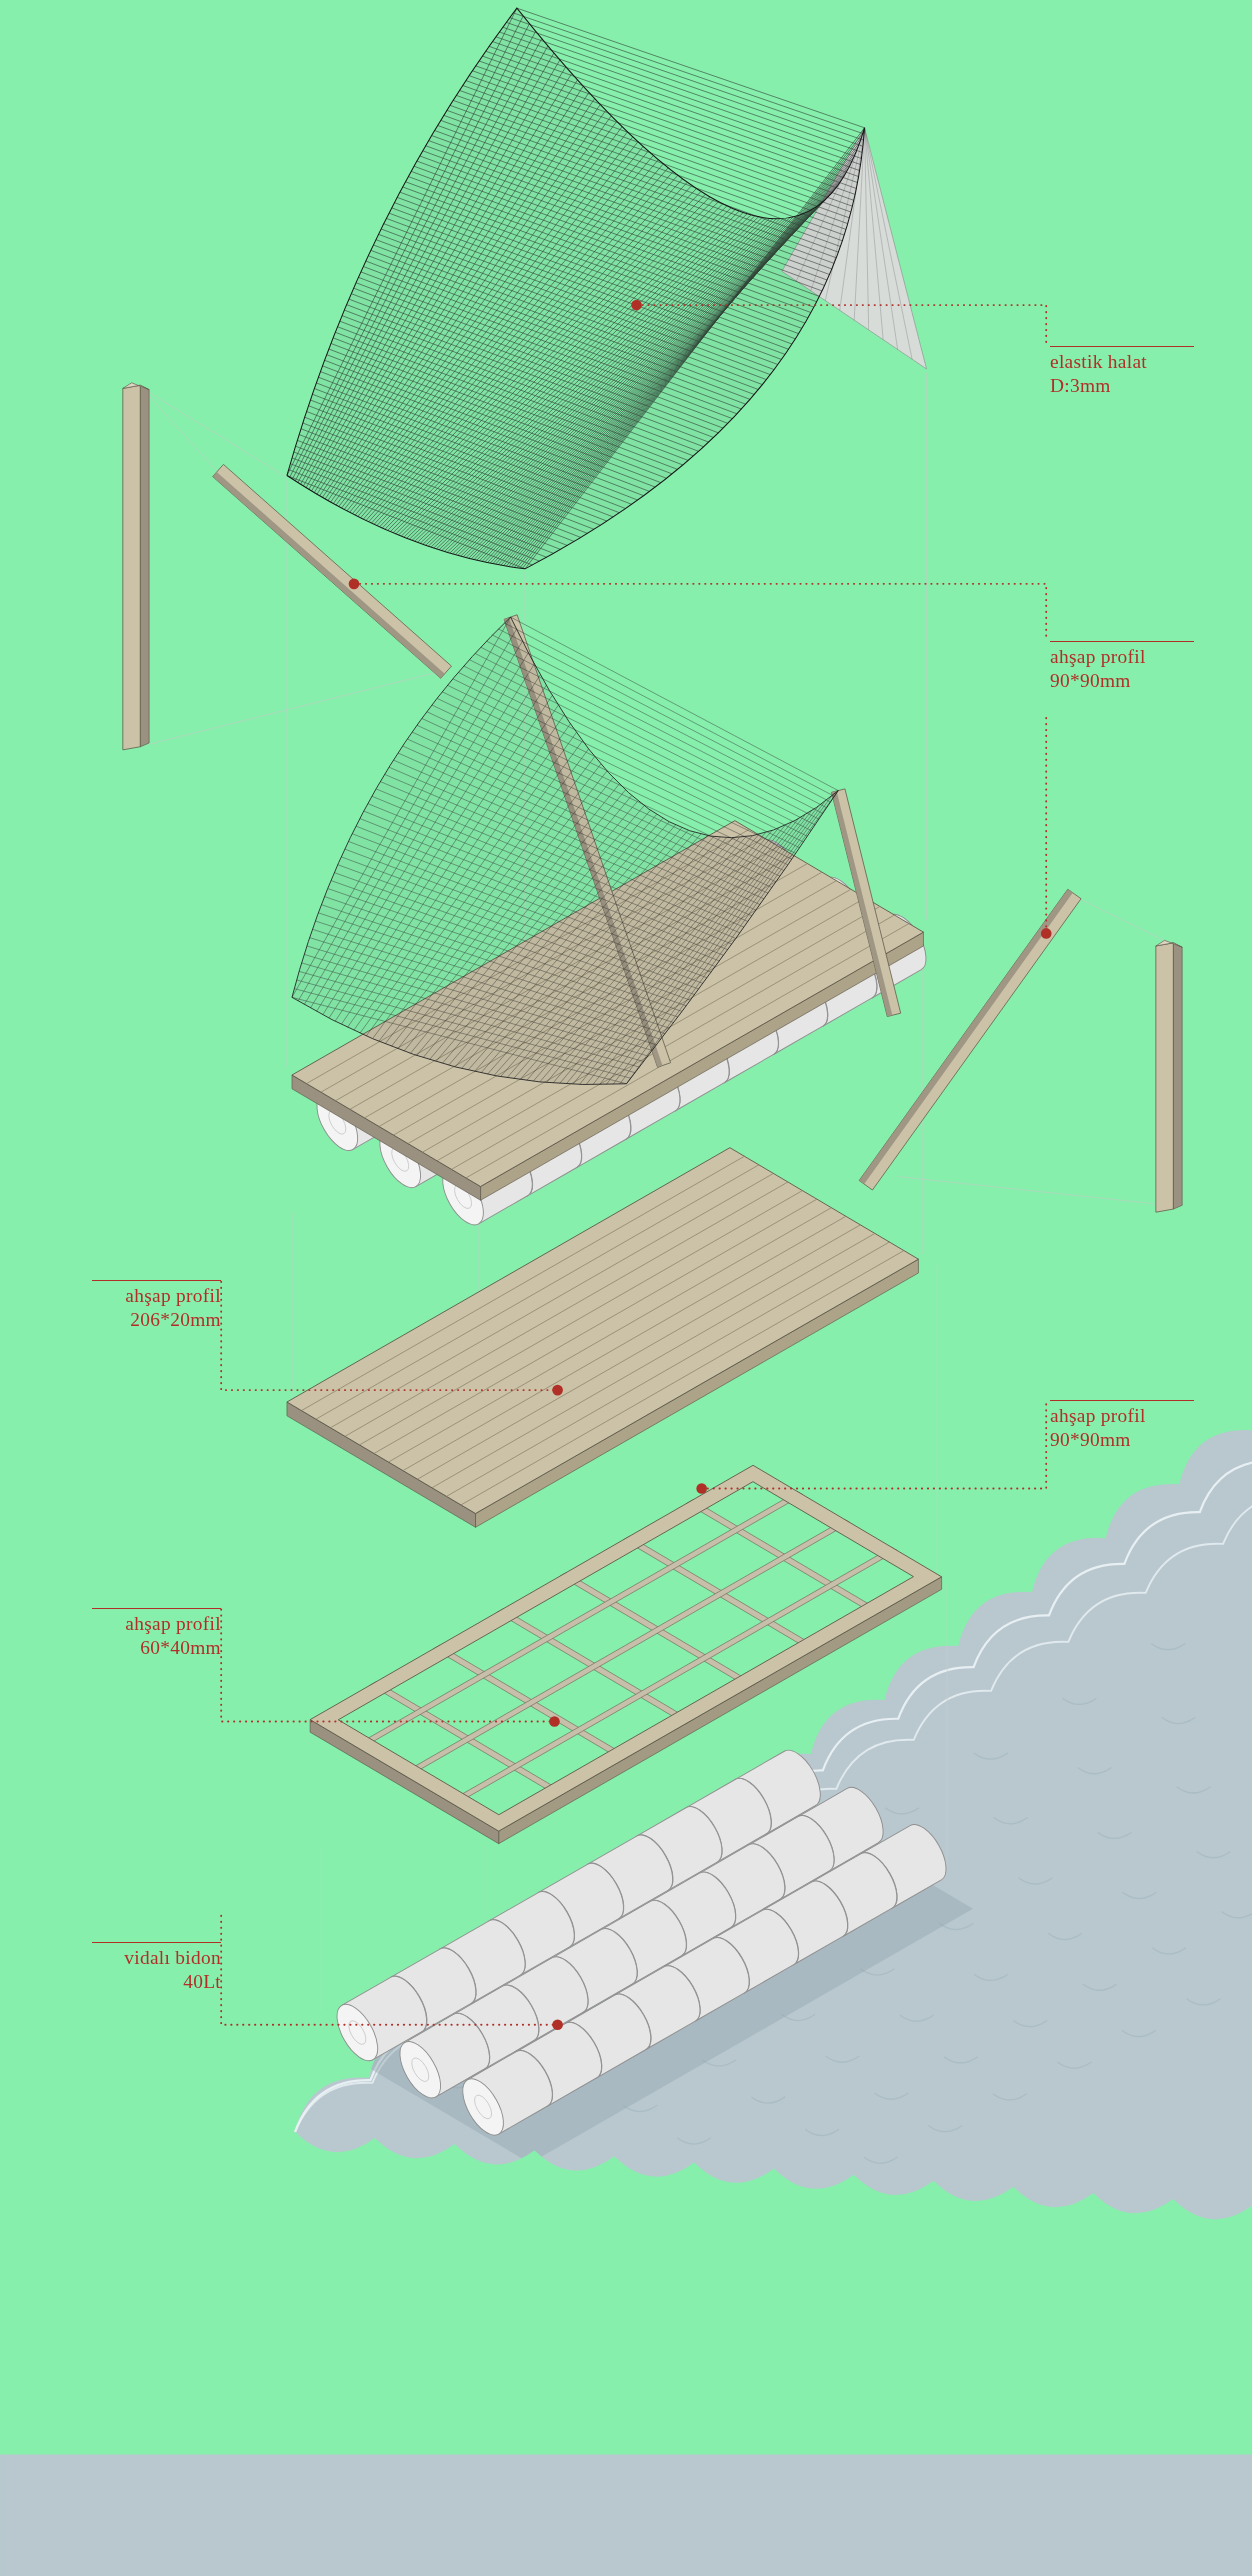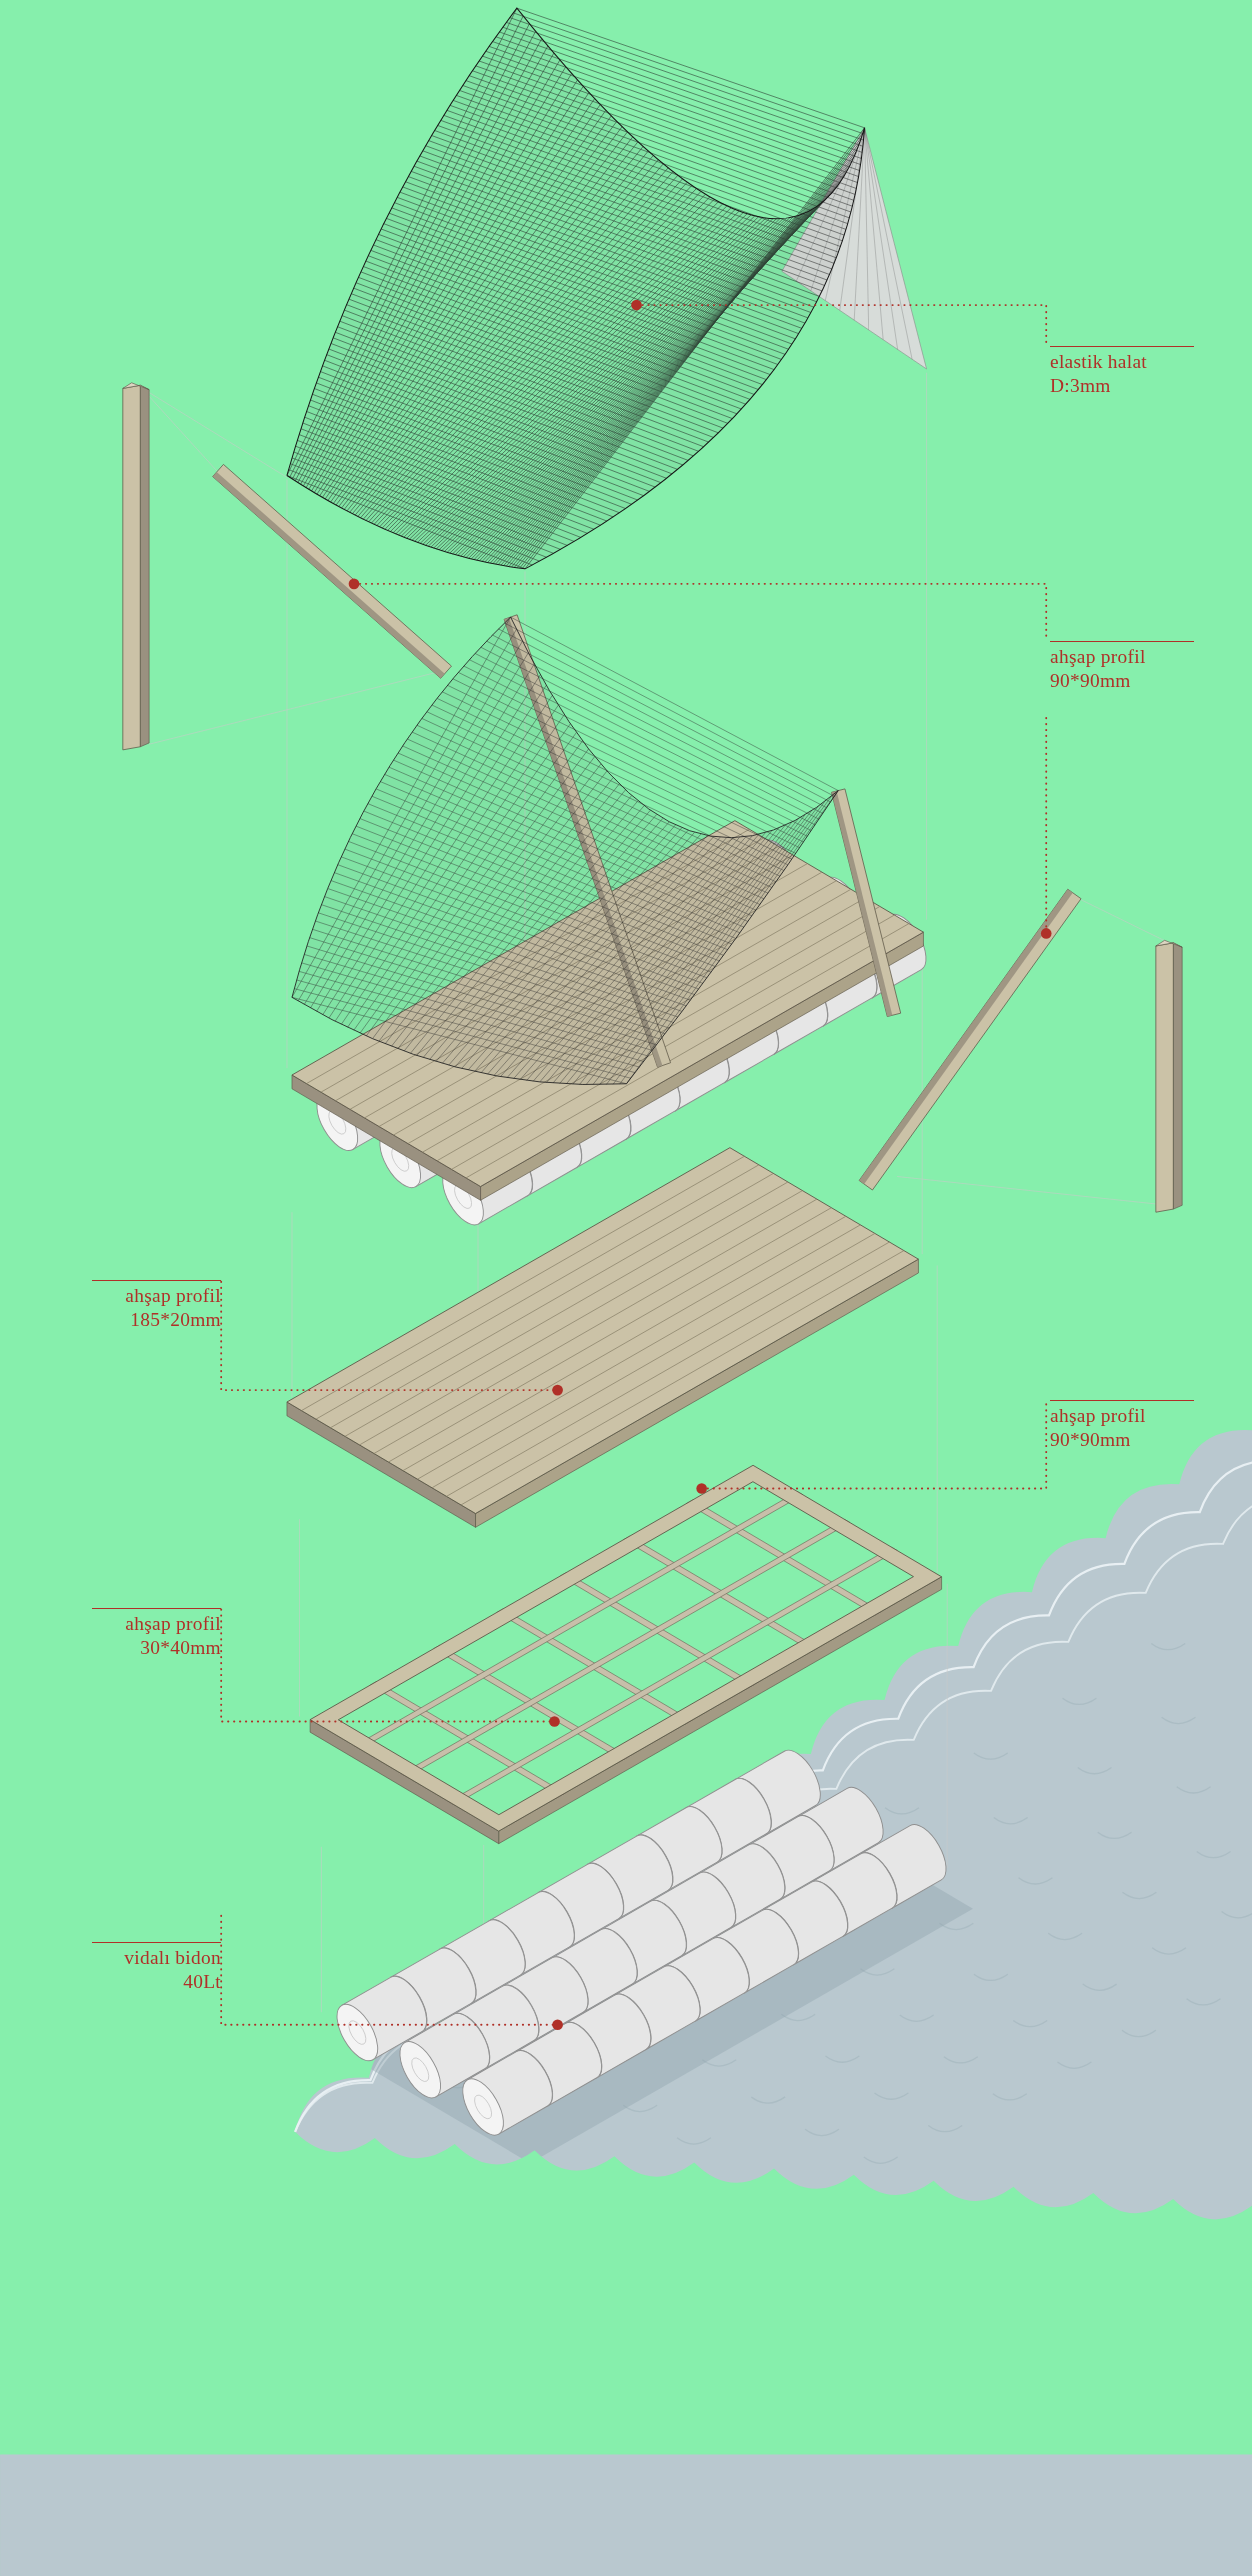--- a/index.html
+++ b/index.html
@@ -765,33 +765,33 @@
 
   <div class="label right" style="left:1050px;top:641px">
     <div class="rule"></div>
     <div class="lname">ahşap profil</div>
     <div class="lspec">90*90mm</div>
   </div>
 
   <div class="label left" style="left:92px;top:1280px">
     <div class="rule"></div>
     <div class="lname">ahşap profil</div>
-    <div class="lspec">185*20mm</div>
+    <div class="lspec">206*20mm</div>
   </div>
 
   <div class="label right" style="left:1050px;top:1400px">
     <div class="rule"></div>
     <div class="lname">ahşap profil</div>
     <div class="lspec">90*90mm</div>
   </div>
 
   <div class="label left" style="left:92px;top:1608px">
     <div class="rule"></div>
     <div class="lname">ahşap profil</div>
-    <div class="lspec">30*40mm</div>
+    <div class="lspec">60*40mm</div>
   </div>
 
   <div class="label left" style="left:92px;top:1942px">
     <div class="rule"></div>
     <div class="lname">vidalı bidon</div>
     <div class="lspec">40Lt</div>
   </div>
 </div>
 
 

